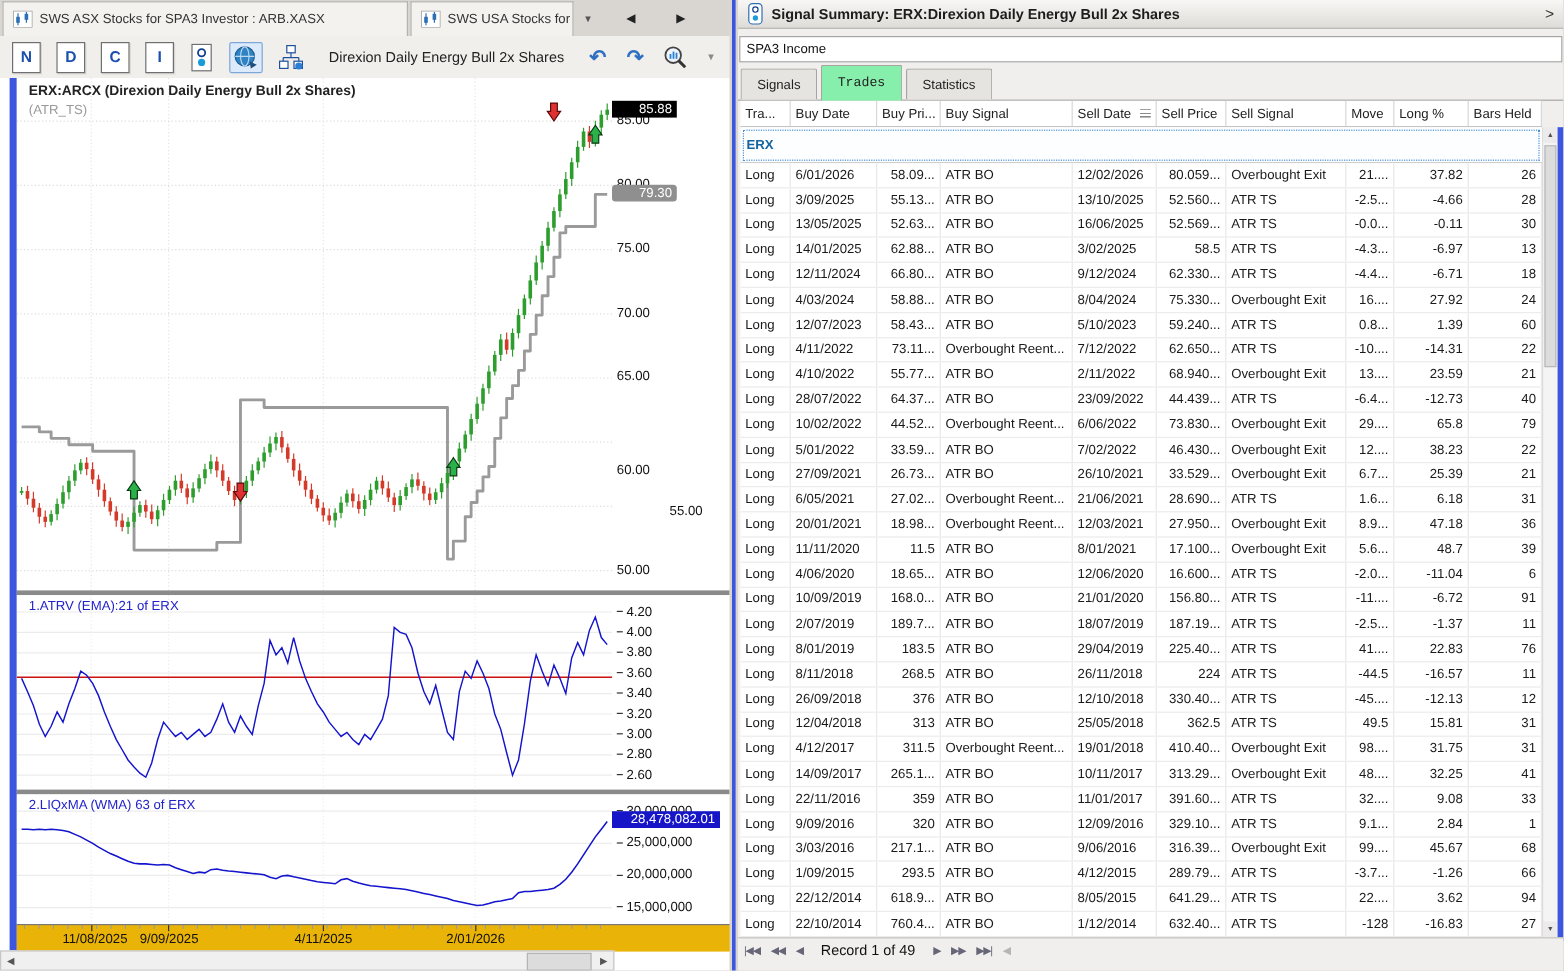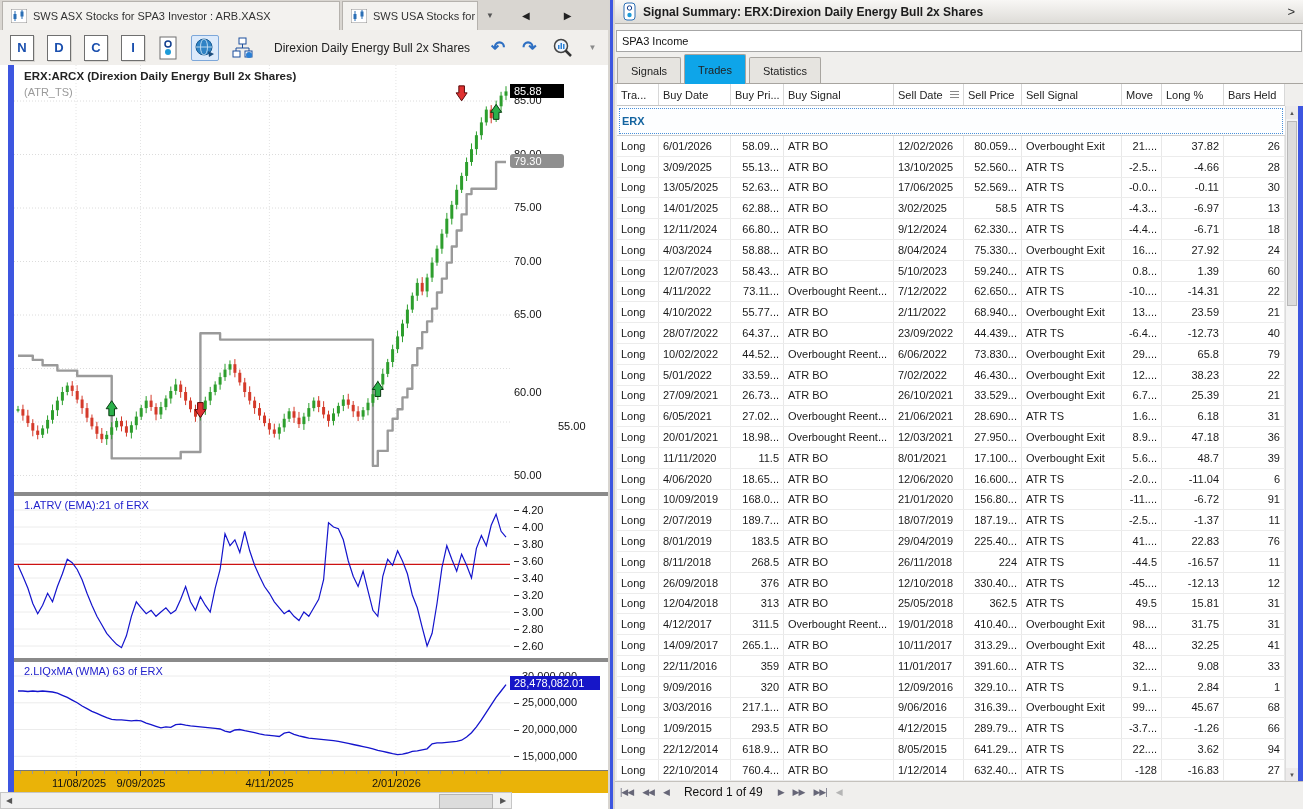--- a/index.html
+++ b/index.html
@@ -1,17 +1,17 @@
 <!DOCTYPE html>
 <html><head>
 <meta charset="utf-8">
 <style>
   html,body{margin:0;padding:0;background:#cfcdc9;}
   .app{position:relative;width:1303px;height:809px;background:#e9e7e3;font-family:"Liberation Sans",sans-serif;
-       font-size:11px;color:#111;overflow:hidden;-webkit-font-smoothing:antialiased;}
+       font-size:11px;color:#111;overflow:hidden;text-align:right;-webkit-font-smoothing:antialiased;}
   
   .tabbar{position:absolute;left:0;top:0;width:608px;height:30px;background:#d9d6d1;border-bottom:1px solid #b5b2ad;
           display:flex;align-items:flex-end;}
   .tab{height:28px;display:flex;align-items:center;gap:6px;padding:0 8px;background:#f3f2ef;
        border:1px solid #b5b2ad;border-bottom:none;margin-left:2px;white-space:nowrap;overflow:hidden;color:#333;}
   .tab.t1{width:320px;}
   .tab.t2{width:118px;}
   .tab-icon{flex:0 0 auto;}
   .tab-caret{margin-left:4px;font-size:8px;color:#555;align-self:center;padding:4px;}
   .tab-nav{margin-left:14px;font-size:10px;color:#222;align-self:center;padding:4px 10px;}
@@ -61,21 +61,21 @@
             border-bottom:1px solid #b3b0ab;display:flex;align-items:center;gap:7px;padding:0 8px;box-sizing:border-box;}
   .rp-title .t{font-weight:bold;font-size:12px;color:#1c1c1c;}
   .chev{margin-left:auto;color:#333;font-size:13px;}
   .rp-system{position:absolute;left:0;top:28px;width:688px;height:26px;background:#f0efed;display:flex;align-items:center;
              padding:0 1px;box-sizing:border-box;}
   .sys-box{flex:1;height:20px;background:#fff;border:1px solid #a6a6a6;display:flex;align-items:center;padding:0 5px;}
   .rp-tabs{position:absolute;left:0;top:54px;width:688px;height:30px;background:#f0efed;display:flex;align-items:flex-end;
            padding-left:2px;border-bottom:1px solid #a8a5a0;box-sizing:border-box;}
   .rtab{height:25px;padding:0 13px;display:flex;align-items:center;background:#e6e4e0;border:1px solid #a8a5a0;
         border-bottom:none;margin-right:3px;border-radius:2px 2px 0 0;color:#222;}
-  .rtab.active{background:#0ea5e9;height:29px;margin-bottom:-1px;}
+  .rtab.active{background:#86efac;height:29px;margin-bottom:-1px;font-family:Liberation Mono, monospace;}
   .thead{position:absolute;left:2px;top:84px;width:668px;height:22px;display:grid;
          grid-template-columns:42px 72px 53px 110px 70px 58px 100px 40px 62px 61px;background:#fff;
          border-bottom:1px solid #c5c5c5;box-sizing:border-box;}
   .th{display:flex;align-items:center;padding:0 4px;border-right:1px solid #d8d8d8;color:#222;
       overflow:hidden;white-space:nowrap;}
   .sort-icon{margin-left:auto;width:9px;height:7px;
              background:repeating-linear-gradient(#8a8a8a 0 1px,transparent 1px 3px);}
   .group-row{position:absolute;left:2px;top:106px;width:668px;height:30px;background:#fdfeff;
              border-bottom:1px solid #cfcfcf;display:flex;align-items:center;padding-left:5px;
              color:#1464a0;font-weight:bold;box-sizing:border-box;outline:1px dotted #4a90d9;outline-offset:-3px;}
@@ -620,21 +620,21 @@
           <div class="td">ATR TS</div>
           <div class="td num">-2.5...</div>
           <div class="td num">-4.66</div>
           <div class="td num">28</div>
         </div>
         <div class="trow">
           <div class="td">Long</div>
           <div class="td">13/05/2025</div>
           <div class="td num">52.63...</div>
           <div class="td">ATR BO</div>
-          <div class="td">17/06/2025</div>
+          <div class="td">16/06/2025</div>
           <div class="td num">52.569...</div>
           <div class="td">ATR TS</div>
           <div class="td num">-0.0...</div>
           <div class="td num">-0.11</div>
           <div class="td num">30</div>
         </div>
         <div class="trow">
           <div class="td">Long</div>
           <div class="td">14/01/2025</div>
           <div class="td num">62.88...</div>

